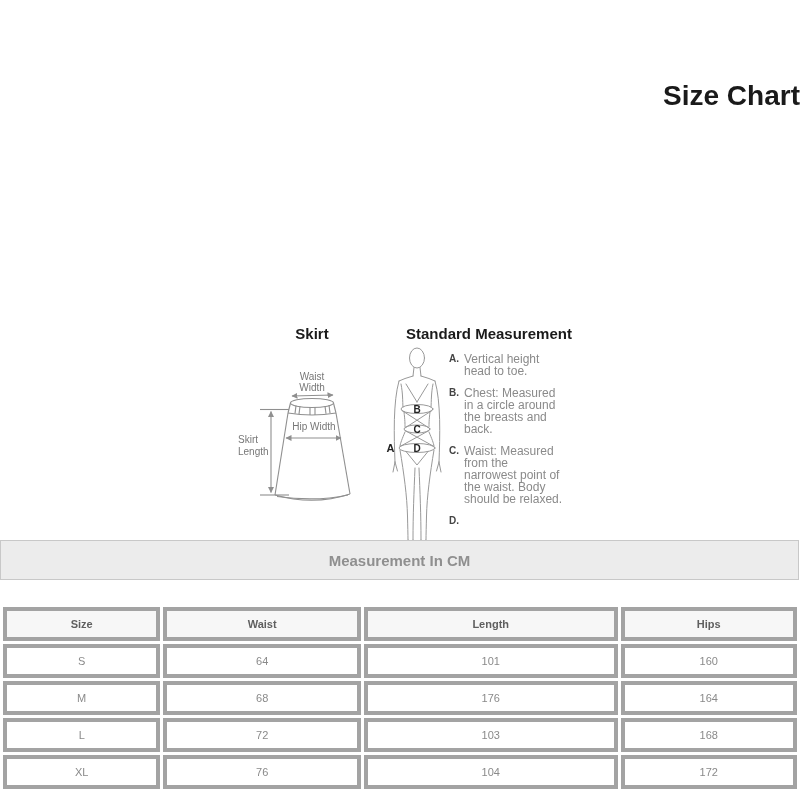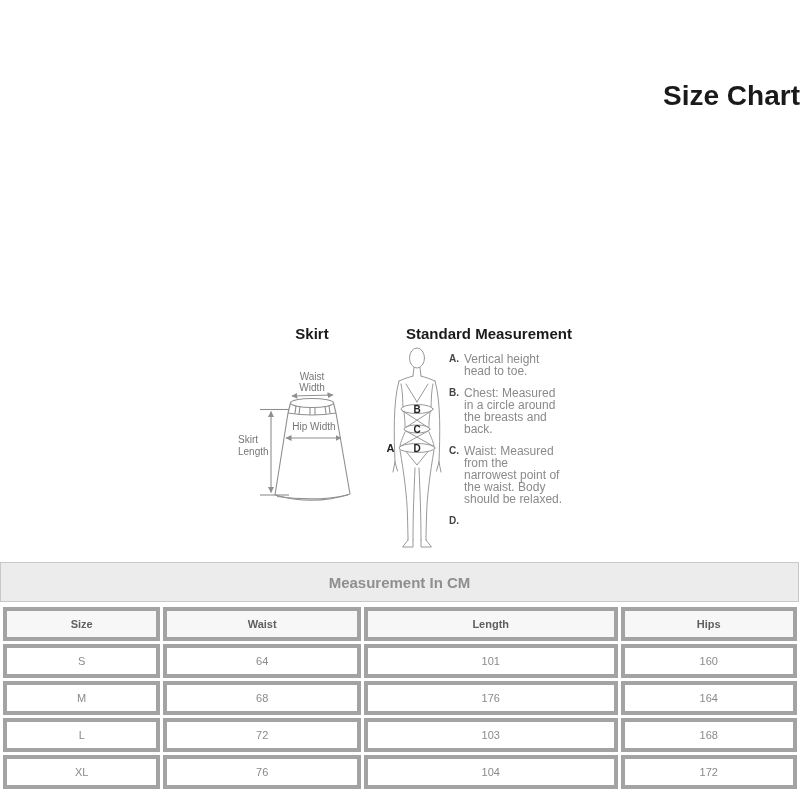--- a/index.html
+++ b/index.html
@@ -32,21 +32,21 @@
 
   .measure-list { position: absolute; left: 449px; top: 353px; width: 114px; }
   .measure-item { display: flex; margin-bottom: 10px; }
   .measure-letter {
     width: 15px; flex: 0 0 15px;
     font-size: 10px; font-weight: 700; color: #444444; line-height: 12px;
   }
   .measure-text { font-size: 12px; color: #8a8a8a; line-height: 12px; }
 
   .caption-band {
-    position: absolute; left: 0px; top: 562px; width: 799px; height: 40px;
+    position: absolute; left: 0px; top: 540px; width: 799px; height: 40px;
     background: #ececec; border: 1px solid #c8c8c8;
     display: flex; align-items: center; justify-content: center;
   }
   .caption-band span { font-size: 15px; font-weight: 700; color: #8f8f8f; }
 
   table.size-table {
     position: absolute; left: 0px; top: 604px; width: 800px;
     border-collapse: separate; border-spacing: 3px; table-layout: fixed;
   }
   .size-table th, .size-table td {

